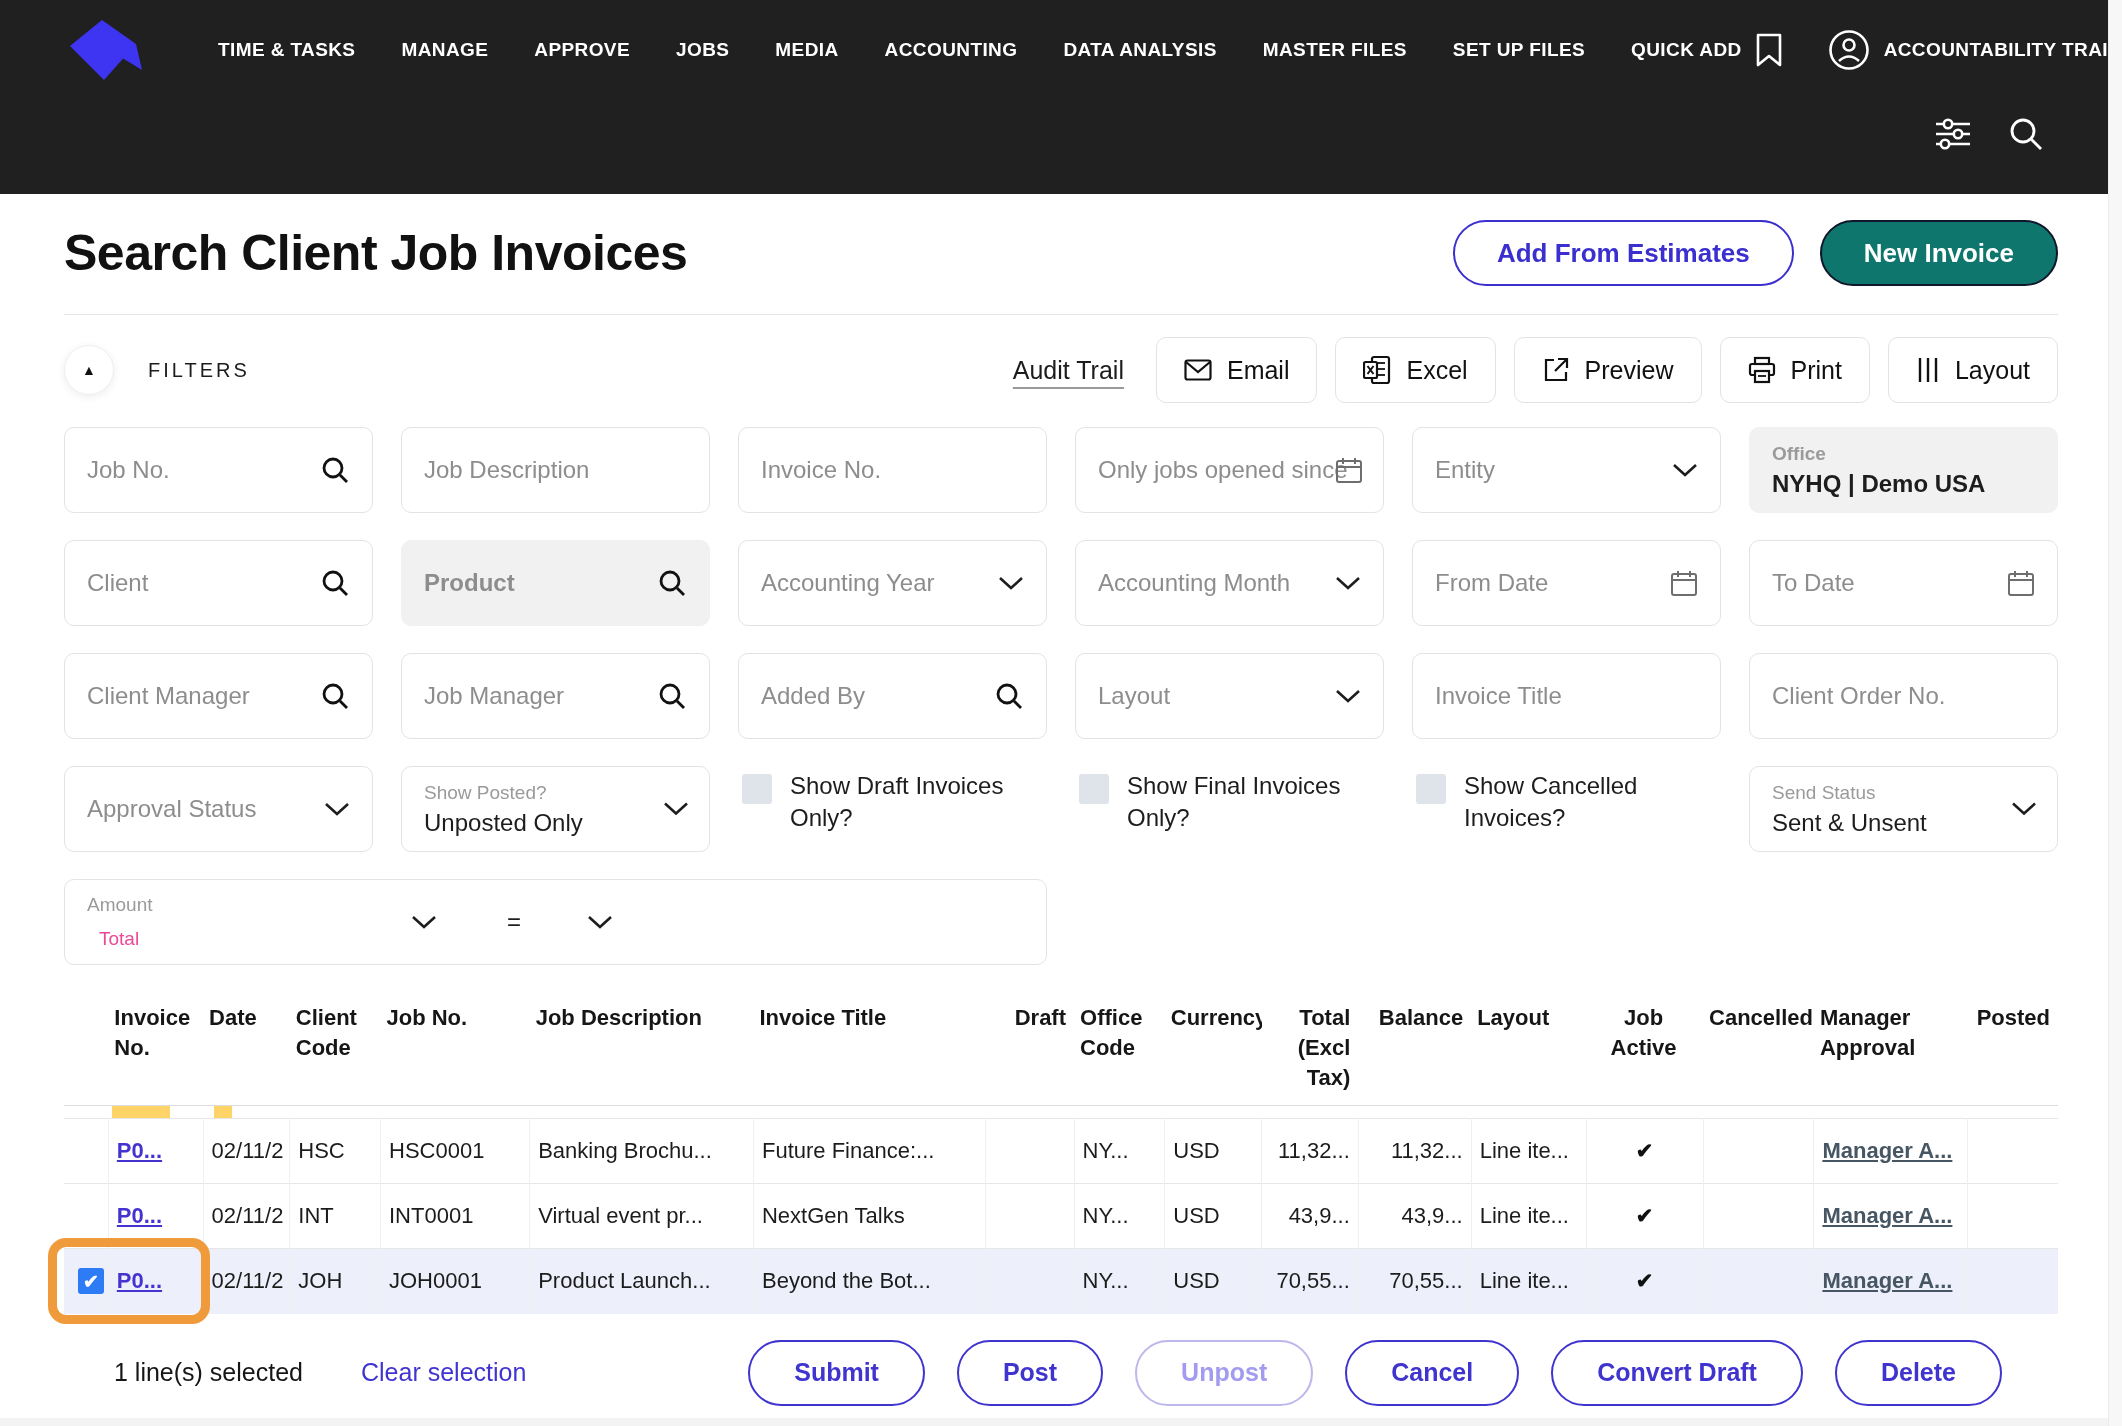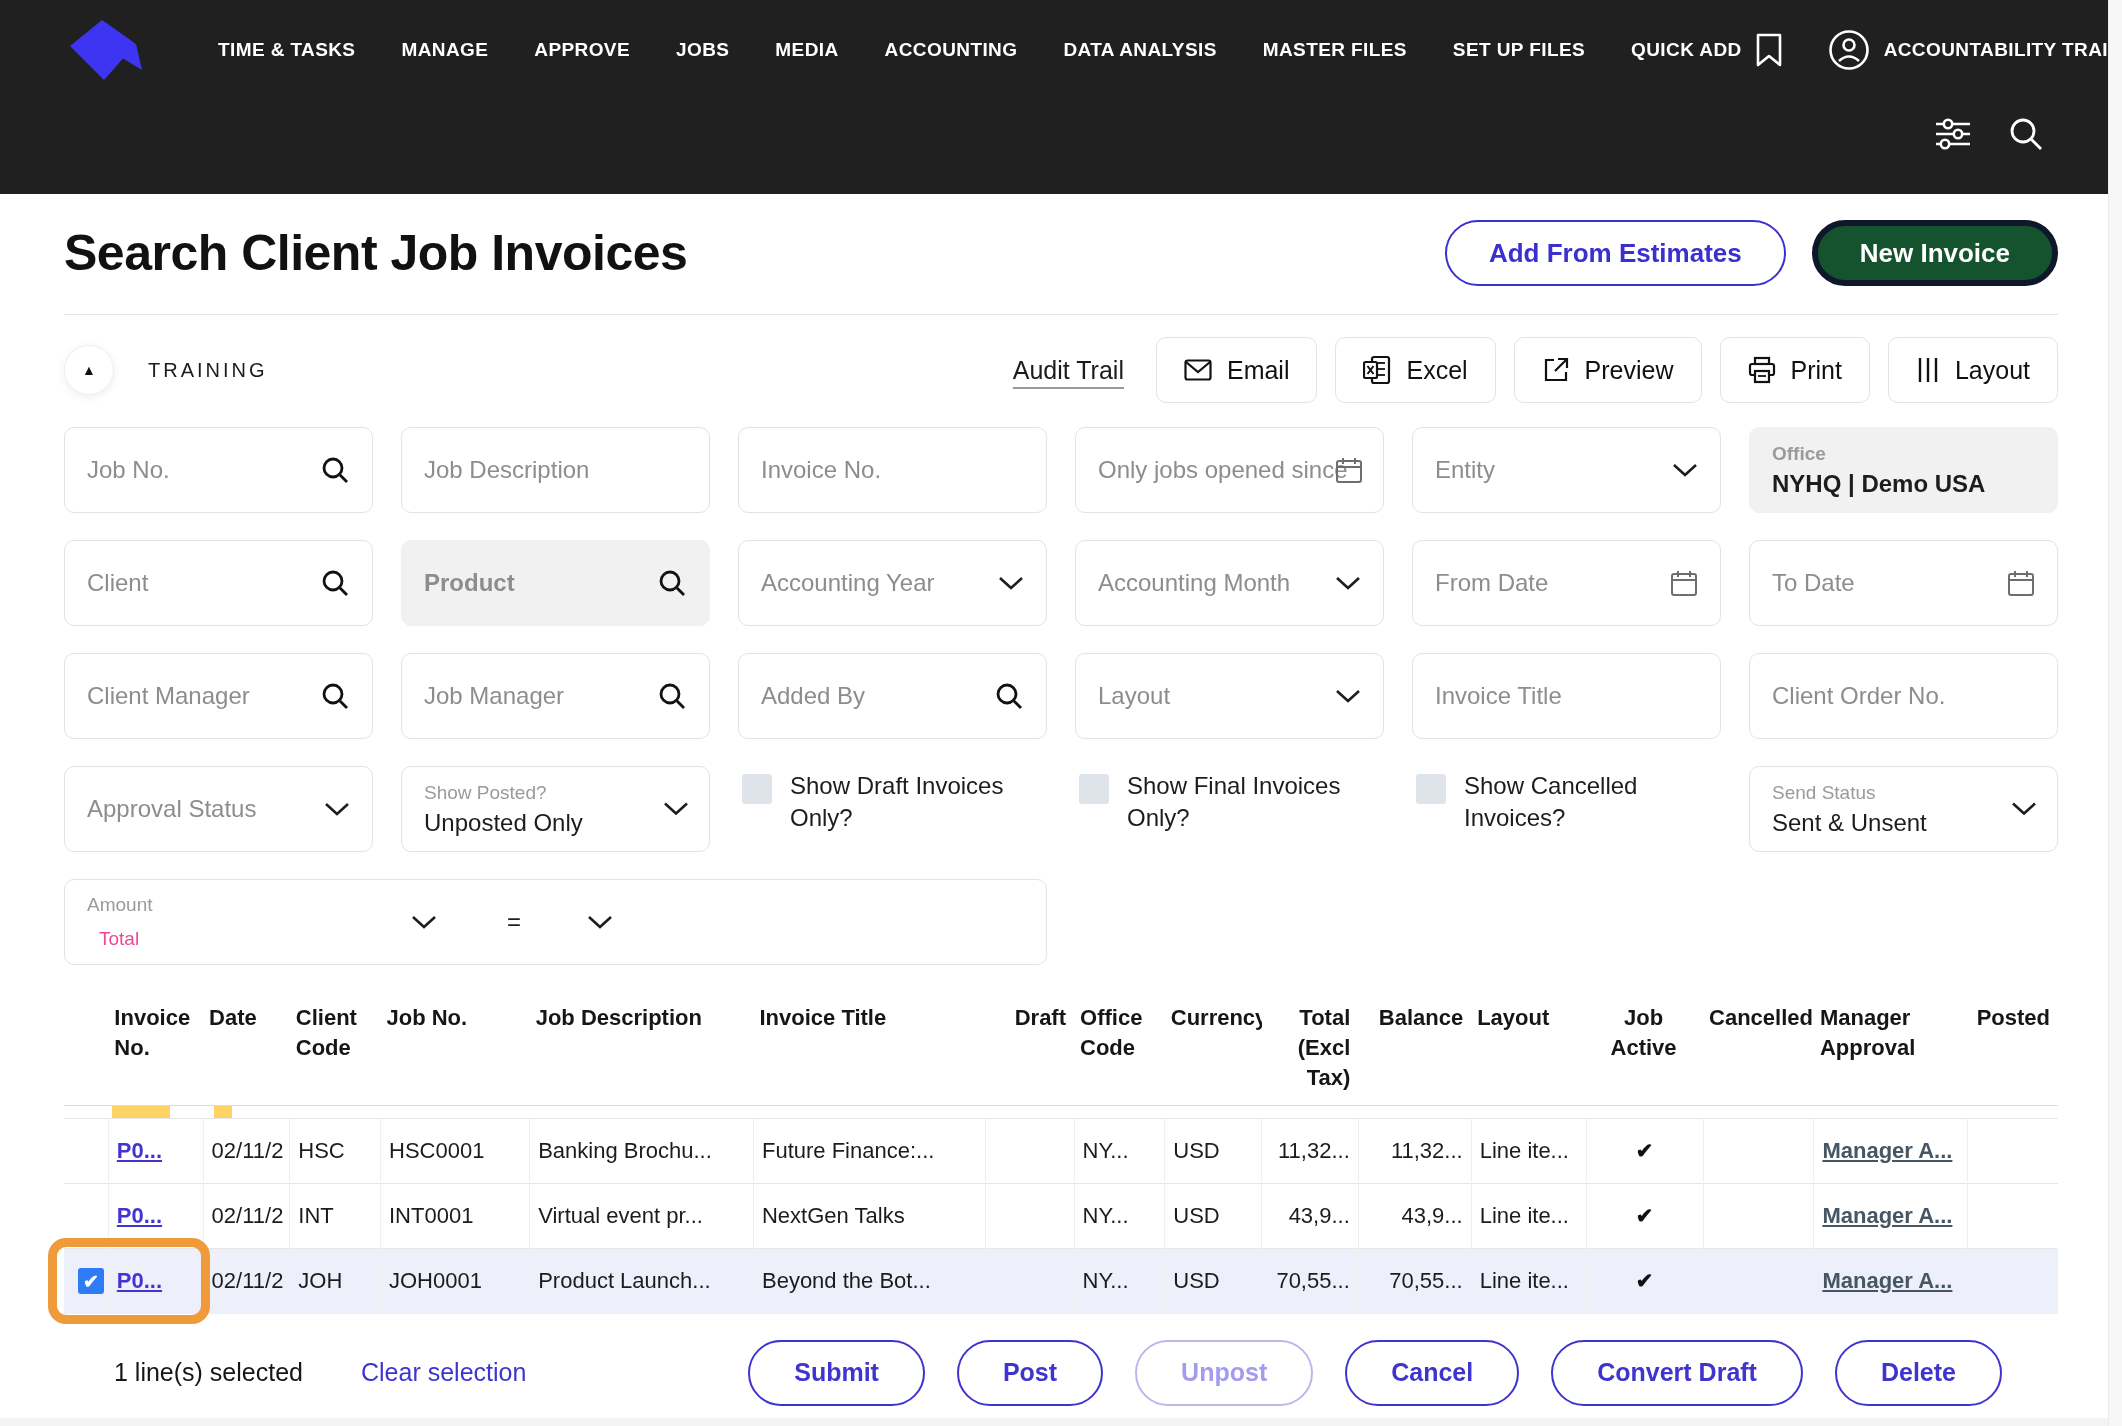--- a/index.html
+++ b/index.html
@@ -19,21 +19,21 @@
   .icons-row { position:absolute; right:78px; top:116px; display:flex; gap:36px; align-items:center; }
   .icons-row svg { cursor:pointer; }
 
   
   .title-row { display:flex; align-items:center; padding:0 64px; margin-top:26px; }
   .page-title { font-size:50px; font-weight:800; letter-spacing:-.5px; color:#111; flex:1; }
   .pill { height:66px; border-radius:34px; font-size:26px; font-weight:600; padding:0 42px;
           display:inline-flex; align-items:center; justify-content:center; cursor:pointer;
           font-family:"Liberation Sans",sans-serif; }
   .pill-outline { background:#fff; border:2px solid #3b30cf; color:#3b30cf; margin-right:26px; }
-  .pill-fill { background:#14532d; border:6px solid #0f172a; color:#fff; }
+  .pill-fill { background:#0f766e; border:2px solid #0f172a; color:#fff; }
 
   .divider { margin:28px 64px 0; border-top:1px solid #e4e4e4; }
 
   
   .filters-bar { padding:0 64px; margin-top:22px; display:flex; align-items:center; }
   .collapse-btn { width:50px; height:50px; border-radius:50%; border:1px solid #efefef; background:#fff;
                   box-shadow:0 2px 8px rgba(0,0,0,.07); display:flex; align-items:center; justify-content:center;
                   font-size:14px; color:#111; cursor:pointer; }
   .filters-label { margin-left:34px; font-size:20px; letter-spacing:3px; color:#1c1c1c; }
   .filters-actions { margin-left:auto; display:flex; align-items:center; gap:18px; }
@@ -153,21 +153,21 @@
   <button class="pill pill-outline">Add From Estimates</button>
   <button class="pill pill-fill">New Invoice</button>
 </div>
 
 <div class="divider"></div>
 
 <div class="filters-bar">
   <button class="collapse-btn">
     <span>▲</span>
   </button>
-  <span class="filters-label">TRAINING</span>
+  <span class="filters-label">FILTERS</span>
   <div class="filters-actions">
     <span class="audit-link">Audit Trail</span>
     <button class="tool-btn">
       <svg width="28" height="22" viewBox="0 0 28 22">
         <rect x="1.5" y="1.5" width="25" height="19" rx="2" fill="none" stroke="#111" stroke-width="2.2"></rect>
         <path d="M2 3 L14 13 L26 3" fill="none" stroke="#111" stroke-width="2.2"></path>
       </svg>
       <span>Email</span>
     </button>
     <button class="tool-btn">

